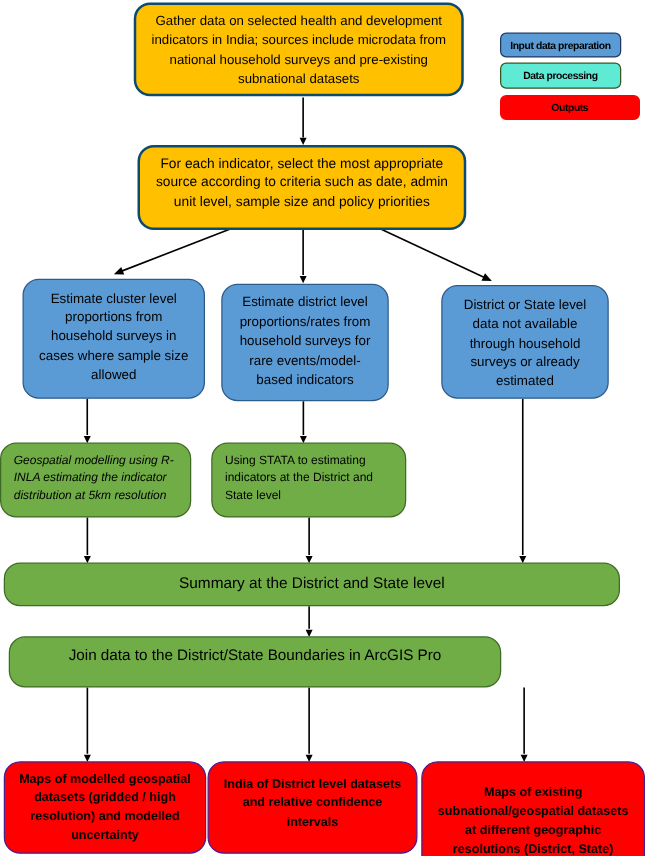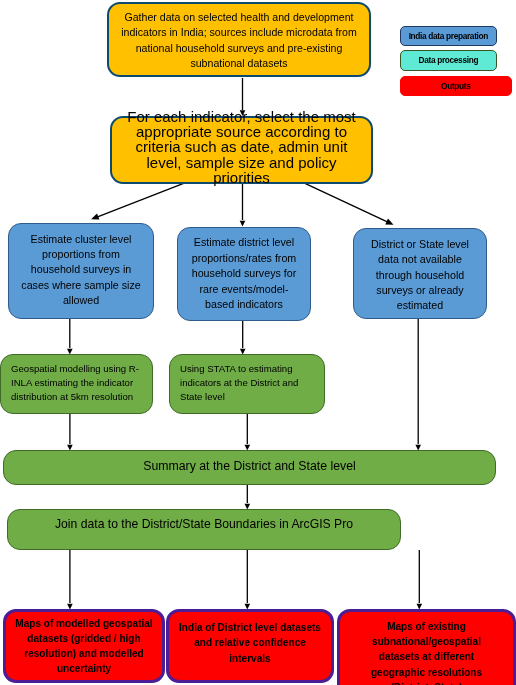--- a/index.html
+++ b/index.html
@@ -7,21 +7,21 @@
   body{width:516px;height:685px;background:#ffffff;
        font-family:"Liberation Sans",sans-serif;overflow:hidden;
        -webkit-font-smoothing:antialiased;}
   #canvas{position:relative;width:516px;height:685px;}
   .node{position:absolute;box-sizing:border-box;display:flex;align-items:center;
         justify-content:center;text-align:center;color:#000;}
   .node > span{display:block;width:100%;position:relative;}
   .orange{background:#FFC000;border:2px solid #0c4a6e;border-radius:13px;}
   .blue{background:#5B9BD5;border:1px solid #2E5C8A;border-radius:13px;}
   .green{background:#70AD47;border:1px solid #3E6B26;border-radius:13px;}
-  .red{background:#FF0000;border:3px solid #4c1d95;border-radius:13px;}
+  .red{background:#FF0000;border:1px solid #4c1d95;border-radius:13px;}
   .legend-item{position:absolute;box-sizing:border-box;display:flex;align-items:center;
         justify-content:center;text-align:center;color:#000;font-weight:bold;
         font-size:8.3px;letter-spacing:-0.33px;text-indent:-0.33px;border-radius:5px;border:1px solid;}
   svg.arrows{position:absolute;left:0;top:0;width:516px;height:685px;pointer-events:none;}
 </style>
 </head>
 <body>
 
 <div id="canvas">
 
@@ -79,37 +79,37 @@
         <line x1="419.3" y1="550" x2="419.3" y2="603"></line>
         <path d="M419.3,609.5 L416.5,603.7 L422.1,603.7 Z" stroke="none"></path>
       </g>
     </g>
   </svg>
 
   <div class="node orange" style="left:107px;top:2px;width:264px;height:75px;font-size:10.6px;line-height:15.1px;padding:0 6px;">
     <span style="top:1px">Gather data on selected health and development indicators in India; sources include microdata from national household surveys and pre-existing subnational datasets</span>
   </div>
 
-  <div class="node orange" style="left:110px;top:116px;width:263px;height:68px;font-size:15px;line-height:15.1px;padding:16px 11px;">
+  <div class="node orange" style="left:110px;top:116px;width:263px;height:68px;font-size:11px;line-height:15.1px;padding:16px 11px;">
     <span style="top:-3px">For each indicator, select the most appropriate source according to criteria such as date, admin unit level, sample size and policy priorities</span>
   </div>
 
-  <div class="node blue" style="left:8px;top:223px;width:146px;height:96px;font-size:10.7px;line-height:15.2px;padding:0 11px;">
+  <div class="node blue" style="left:18px;top:223px;width:146px;height:96px;font-size:10.7px;line-height:15.2px;padding:0 11px;">
     <span style="top:-1px">Estimate cluster level proportions from household surveys in cases where sample size allowed</span>
   </div>
 
   <div class="node blue" style="left:353px;top:228px;width:134px;height:91px;font-size:10.7px;line-height:15.1px;padding:0 12.5px;">
     <span style="top:1.6px">District or State level data not available through household surveys or already estimated</span>
   </div>
 
   <div class="node blue" style="left:177px;top:227px;width:134px;height:94px;font-size:10.7px;line-height:15.4px;padding:0 12.5px;">
     <span>Estimate district level proportions/rates from household surveys for rare events/model-based indicators</span>
   </div>
 
-  <div class="node green" style="left:0px;top:354px;width:153px;height:60px;font-size:9.6px;line-height:13.85px;padding:0 10px;text-align:left;">
+  <div class="node green" style="left:0px;top:354px;width:153px;height:60px;font-size:9.6px;line-height:13.85px;padding:0 10px;text-align:left;font-style:italic;">
     <span style="top:-1.2px">Geospatial modelling using R-INLA estimating the indicator distribution at 5km resolution</span>
   </div>
 
   <div class="node green" style="left:169px;top:354px;width:156px;height:60px;font-size:9.6px;line-height:13.85px;padding:0 10px;text-align:left;">
     <span style="top:-1.2px">Using STATA to estimating indicators at the District and State level</span>
   </div>
 
   <div class="node green" style="left:3px;top:450px;width:493px;height:35px;font-size:12.3px;line-height:15px;">
     <span style="top:-1.5px">Summary at the District and State level</span>
   </div>
@@ -124,21 +124,21 @@
 
   <div class="node red" style="left:166px;top:609px;width:168px;height:74px;font-size:10.05px;line-height:15.15px;font-weight:bold;padding:0 6px;">
     <span style="top:-3px">India of District level datasets and relative confidence intervals</span>
   </div>
 
   <div class="node red" style="left:337px;top:609px;width:179px;height:96px;font-size:10.05px;line-height:15.15px;font-weight:bold;padding:0 10.5px;">
     <span>Maps of existing subnational/geospatial datasets at different geographic resolutions (District, State)</span>
   </div>
 
   <div class="legend-item" style="left:400px;top:26px;width:97px;height:20px;background:#5B9BD5;border-color:#1F3864;">
-    <span>India data preparation</span>
+    <span>Input data preparation</span>
   </div>
   <div class="legend-item" style="left:400px;top:50px;width:97px;height:21px;background:#5eead4;border-color:#375623;">
     <span style="position:relative;top:-0.5px">Data processing</span>
   </div>
   <div class="legend-item" style="left:400px;top:76px;width:112px;height:20px;background:#FF0000;border-color:#FF0000;justify-content:center;">
     <span>Outputs</span>
   </div>
 
 </div>
 

